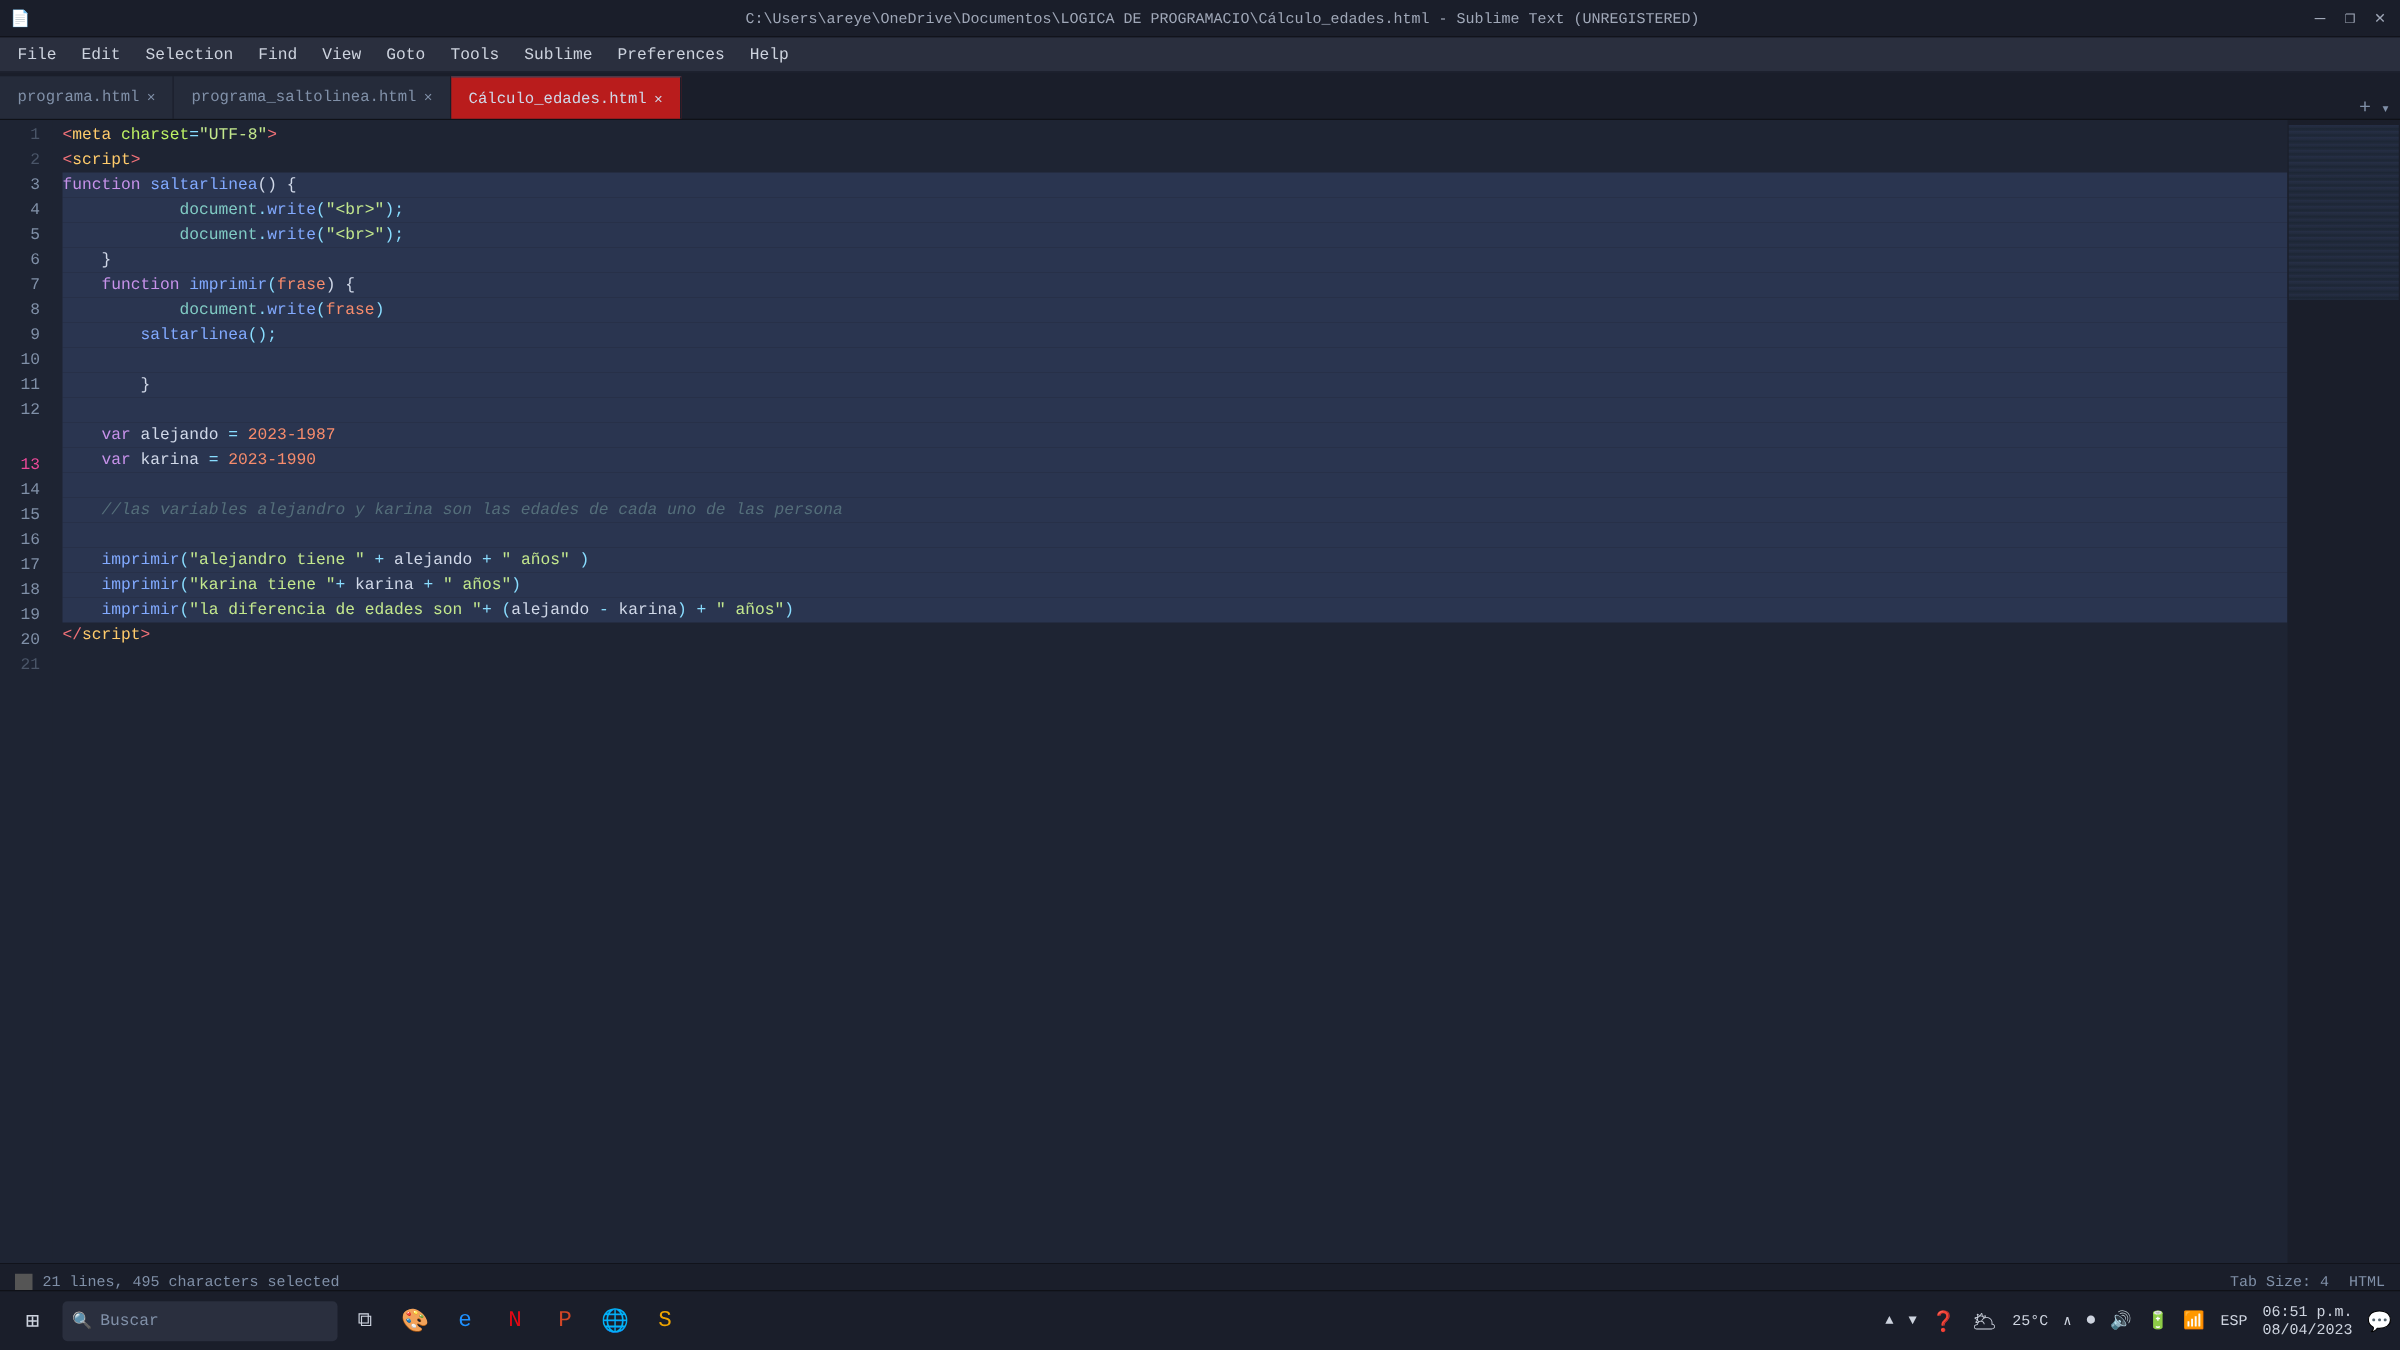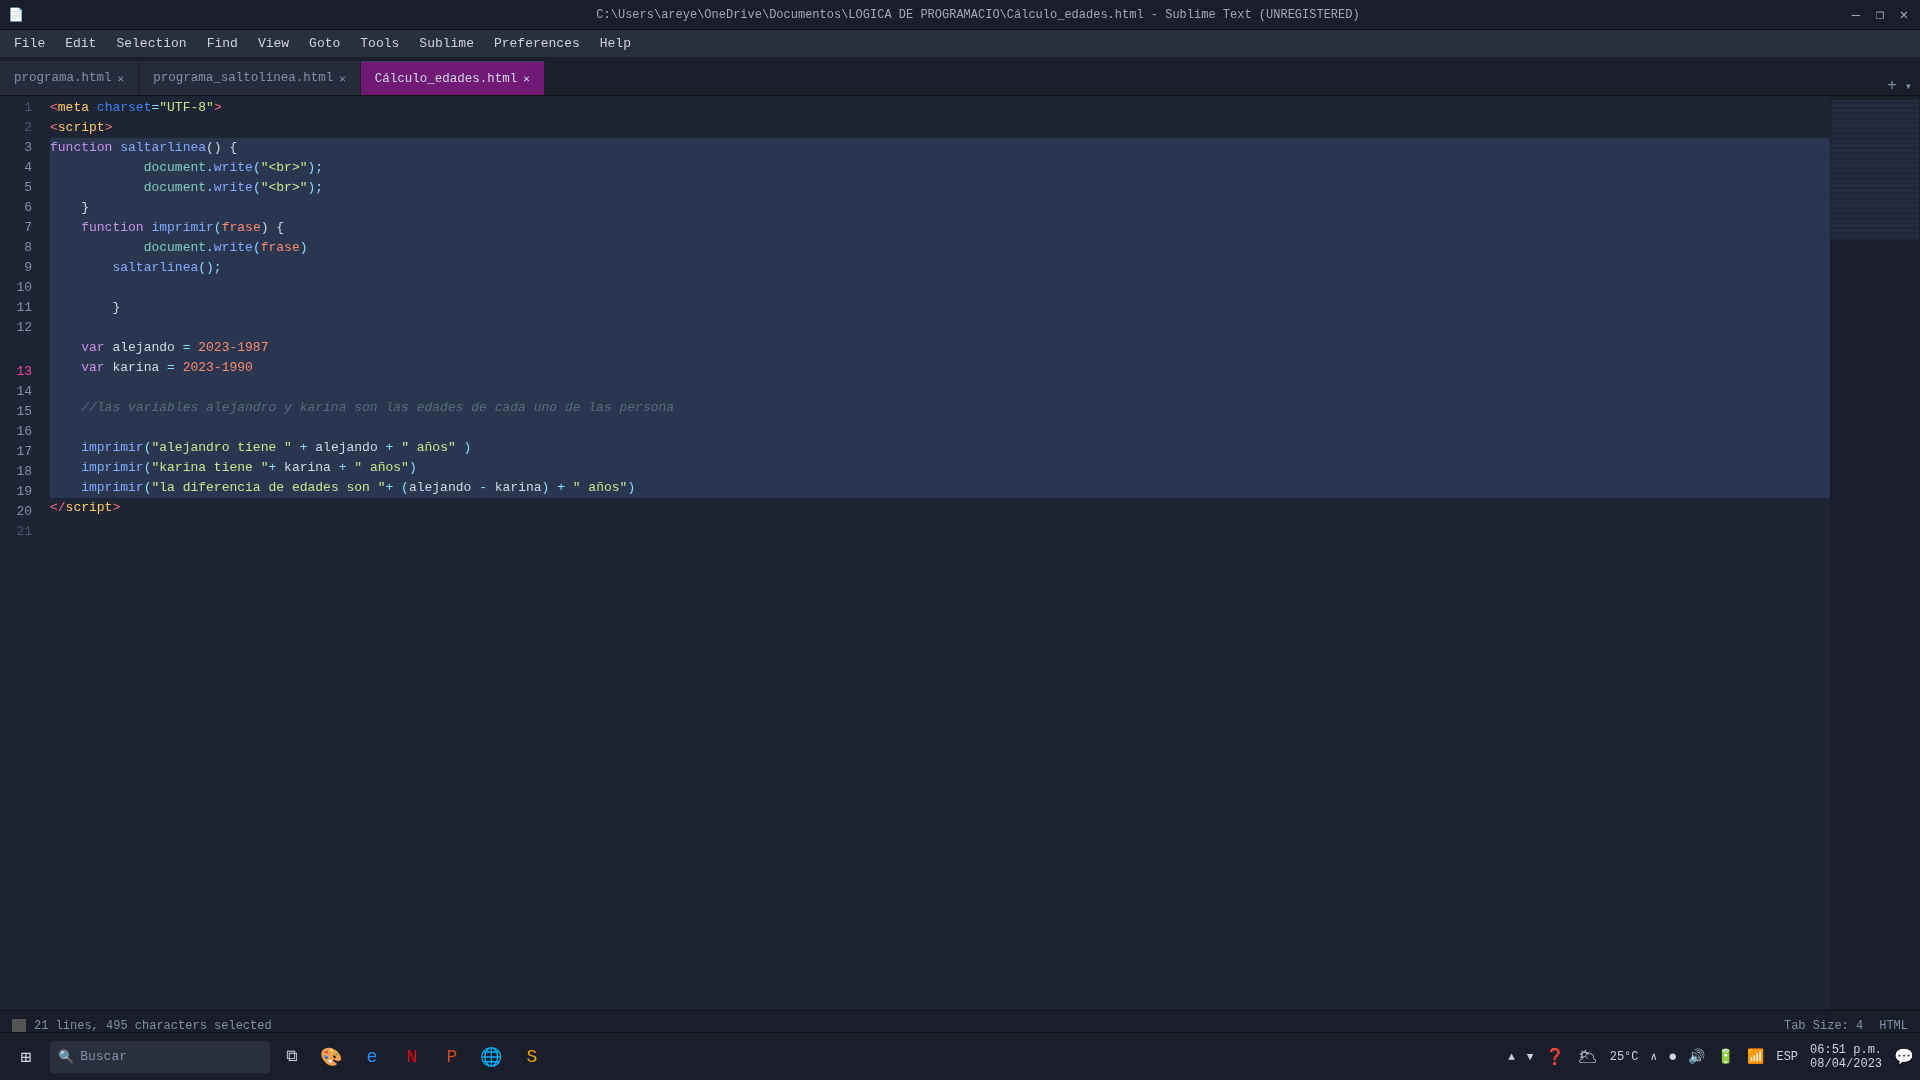--- a/index.html
+++ b/index.html
@@ -64,21 +64,21 @@
       padding: 0 14px;
       font-size: 12.5px;
       color: #8090a8;
       background: #252b3a;
       border-right: 1px solid #1a1e2a;
       cursor: pointer;
       gap: 6px;
       min-width: 120px;
     }
     .tab.active {
-      background: #701a75;
+      background: #b91c1c;
       color: #d0d8e8;
       border-top: 1px solid #3a4055;
     }
     .tab .close-x {
       font-size: 11px;
       color: #6070888;
       cursor: pointer;
     }
     .tab-actions {
       margin-left: auto;
@@ -269,21 +269,21 @@
       <span class="ln" style="color: rgb(128, 144, 168);">15</span>
       <span class="ln" style="color: rgb(128, 144, 168);">16</span>
       <span class="ln" style="color: rgb(128, 144, 168);">17</span>
       <span class="ln" style="color: rgb(128, 144, 168);">18</span>
       <span class="ln" style="color: rgb(128, 144, 168);">19</span>
       <span class="ln" style="color: rgb(128, 144, 168);">20</span>
       <span class="ln">21</span>
     </div>
 
   <div class="code-content" id="code-content">
-      <div class="code-line"><span style="color: rgb(240, 113, 120);">&lt;</span><span style="color: rgb(255, 203, 107);">meta</span><span style="color: #3b82f6;"> charset</span><span style="color: rgb(137, 221, 255);">=</span><span style="color: rgb(195, 232, 141);">"UTF-8"</span><span style="color: rgb(240, 113, 120);">&gt;</span></div>
+      <div class="code-line"><span style="color: rgb(240, 113, 120);">&lt;</span><span style="color: rgb(255, 203, 107);">meta</span><span style="color: #bef264;"> charset</span><span style="color: rgb(137, 221, 255);">=</span><span style="color: rgb(195, 232, 141);">"UTF-8"</span><span style="color: rgb(240, 113, 120);">&gt;</span></div>
       <div class="code-line"><span style="color: rgb(240, 113, 120);">&lt;</span><span style="color: rgb(255, 203, 107);">script</span><span style="color: rgb(240, 113, 120);">&gt;</span></div>
       <div class="code-line" style="background: rgb(42, 53, 80);"><span style="color: rgb(199, 146, 234);">function </span><span style="color: rgb(130, 170, 255);">saltarlinea</span><span style="color: rgb(208, 216, 232);">() {</span></div>
       <div class="code-line" style="background: rgb(42, 53, 80);"><span style="color: rgb(208, 216, 232);">            </span><span style="color: rgb(128, 203, 196);">document</span><span style="color: rgb(137, 221, 255);">.</span><span style="color: rgb(130, 170, 255);">write</span><span style="color: rgb(137, 221, 255);">(</span><span style="color: rgb(195, 232, 141);">"&lt;br&gt;"</span><span style="color: rgb(137, 221, 255);">);</span></div>
       <div class="code-line" style="background: rgb(42, 53, 80);"><span style="color: rgb(208, 216, 232);">            </span><span style="color: rgb(128, 203, 196);">document</span><span style="color: rgb(137, 221, 255);">.</span><span style="color: rgb(130, 170, 255);">write</span><span style="color: rgb(137, 221, 255);">(</span><span style="color: rgb(195, 232, 141);">"&lt;br&gt;"</span><span style="color: rgb(137, 221, 255);">);</span></div>
       <div class="code-line" style="background: rgb(42, 53, 80);"><span style="color: rgb(208, 216, 232);">    }</span></div>
       <div class="code-line" style="background: rgb(42, 53, 80);"><span style="color: rgb(208, 216, 232);">    </span><span style="color: rgb(199, 146, 234);">function </span><span style="color: rgb(130, 170, 255);">imprimir</span><span style="color: rgb(137, 221, 255);">(</span><span style="color: rgb(247, 140, 108);">frase</span><span style="color: rgb(208, 216, 232);">) {</span></div>
       <div class="code-line" style="background: rgb(42, 53, 80);"><span style="color: rgb(208, 216, 232);">            </span><span style="color: rgb(128, 203, 196);">document</span><span style="color: rgb(137, 221, 255);">.</span><span style="color: rgb(130, 170, 255);">write</span><span style="color: rgb(137, 221, 255);">(</span><span style="color: rgb(247, 140, 108);">frase</span><span style="color: rgb(137, 221, 255);">)</span></div>
       <div class="code-line" style="background: rgb(42, 53, 80);"><span style="color: rgb(208, 216, 232);">        </span><span style="color: rgb(130, 170, 255);">saltarlinea</span><span style="color: rgb(137, 221, 255);">();</span></div>
       <div class="code-line" style="background: rgb(42, 53, 80);"><span style="color: rgb(208, 216, 232);">    </span></div>
       <div class="code-line" style="background: rgb(42, 53, 80);"><span style="color: rgb(208, 216, 232);">        }</span></div>

